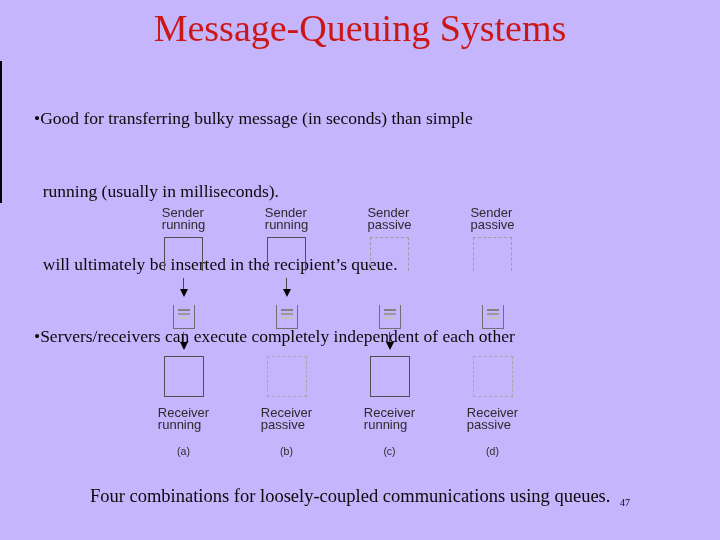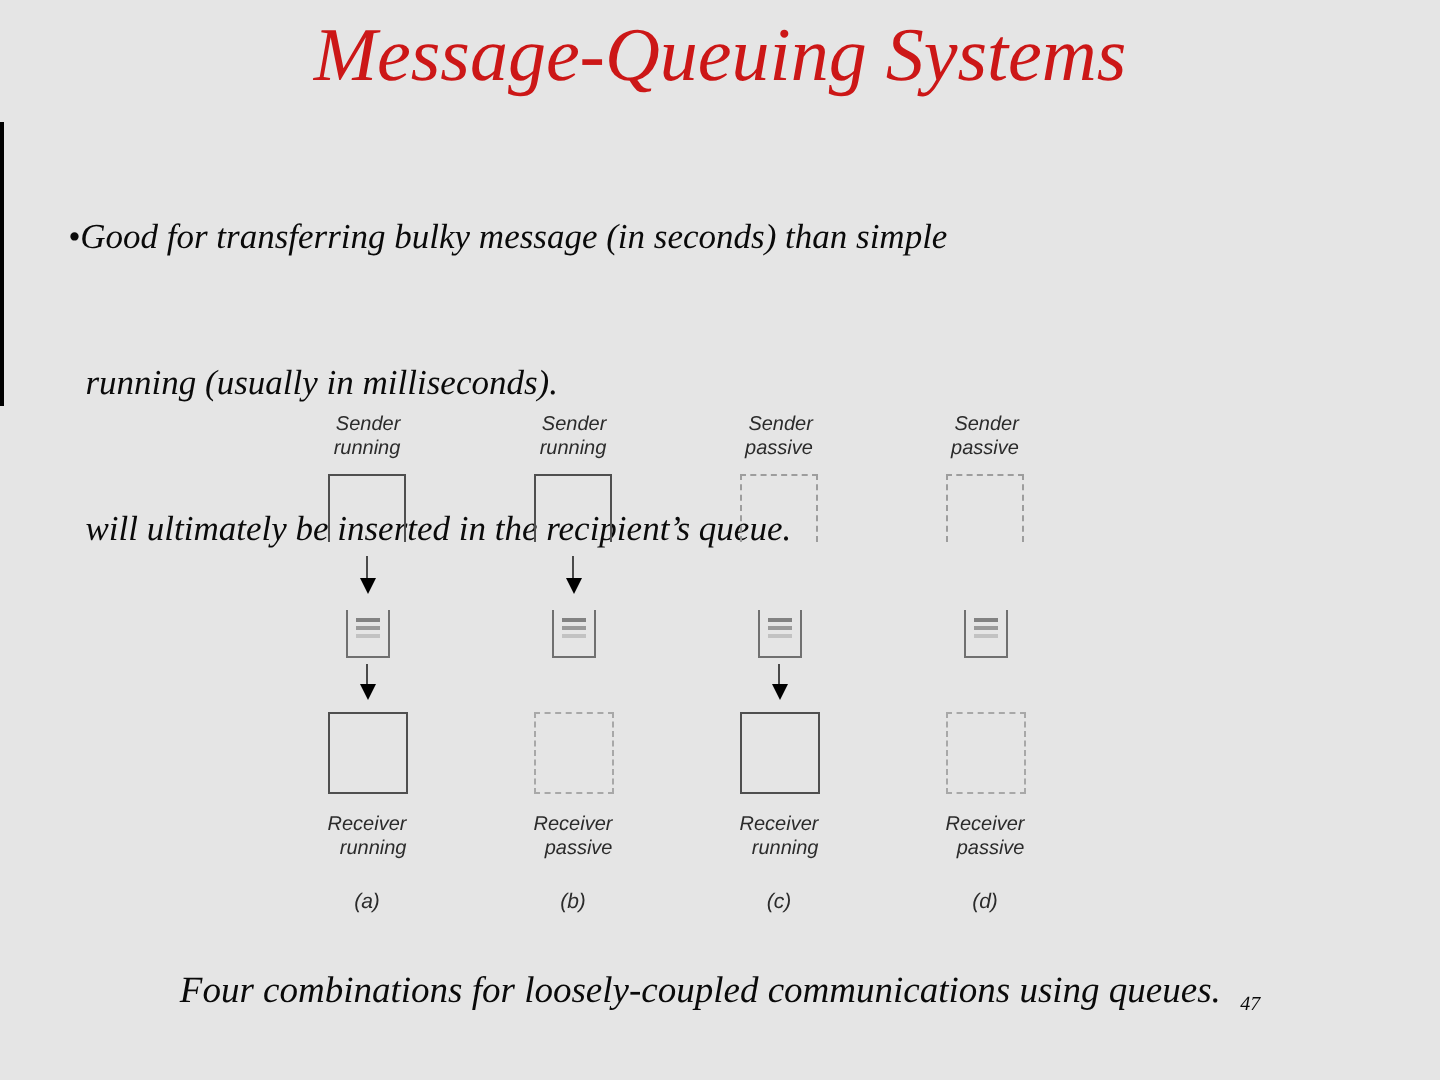--- a/index.html
+++ b/index.html
@@ -1,26 +1,26 @@
 <!DOCTYPE html>
 <html><head>
 <meta charset="utf-8">
 <style>
   html,body{margin:0;padding:0;}
-  .slide{position:relative;width:720px;height:540px;background:#e5e5e5;overflow:hidden;
-         font-family:"Liberation Serif", serif;color:#0a0a0a;font-style:italic;}
+  .slide{position:relative;width:720px;height:540px;background:#c4b5fd;overflow:hidden;
+         font-family:"Liberation Serif", serif;color:#0a0a0a;}
   .edge-artifact{position:absolute;left:0;top:61px;width:2px;height:142px;background:#000;}
   .title{position:absolute;top:6px;left:0;width:720px;text-align:center;
          font-size:38px;font-weight:normal;color:#cc1717;margin:0;letter-spacing:0px;}
   .bullets{position:absolute;top:58px;left:34px;width:660px;
            font-size:17.5px;line-height:24.2px;white-space:pre;}
   .diagram{position:absolute;top:202px;left:132px;width:412px;display:flex;}
   .col{width:103px;display:flex;flex-direction:column;align-items:center;padding-top:5px;}
-  .plabel{font-family:"Liberation Sans", sans-serif;font-size:10px;line-height:12px;
-          color:#2b2b2b;text-align:right;height:24px;}
+  .plabel{font-family:"Liberation Sans", sans-serif;font-size:13px;line-height:12px;
+          color:#2b2b2b;text-align:left;height:24px;}
   .sender-box{width:39px;height:34px;margin-top:6px;box-sizing:border-box;}
   .sender-box.solid{border:1px solid #4f4f4f;border-bottom:none;}
   .sender-box.dashed{border:1px dashed #9d9d9d;border-bottom:none;}
   .receiver-box{width:40px;height:41px;box-sizing:border-box;}
   .receiver-box.solid{border:1px solid #4f4f4f;}
   .receiver-box.dashed{border:1px dashed #a8a8a8;}
   .azone{height:34px;display:flex;justify-content:center;}
   .azone2{height:27px;display:flex;justify-content:center;}
   .arrow{display:flex;flex-direction:column;align-items:center;}
   .azone .arrow{margin-top:7px;}
@@ -47,20 +47,21 @@
 
 <div class="slide">
   <div class="edge-artifact"></div>
 
   <h1 class="title">Message-Queuing Systems</h1>
 
   <div class="bullets">
     <div>•Good for transferring bulky message (in seconds) than simple</div>
     <div>  running (usually in milliseconds).</div>
     <div>  will ultimately be inserted in the recipient’s queue.</div>
+    <div>•Servers/receivers can execute completely independent of each other</div>
   </div>
 
   <div class="diagram">
 
     <div class="col">
       <div class="plabel">
         <div>Sender</div>
         <div>running</div>
       </div>
       <div class="sender-box solid"></div>

